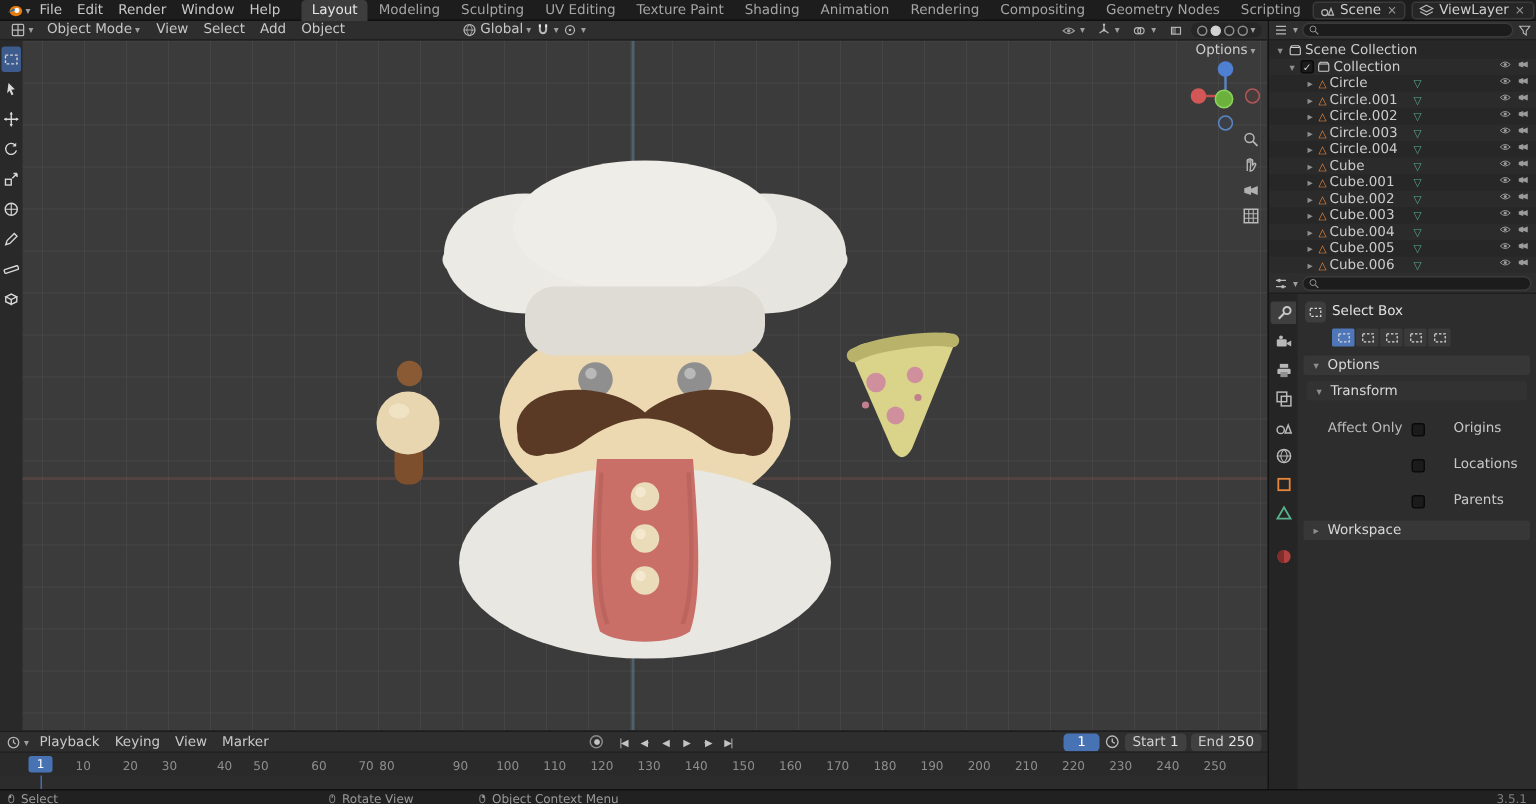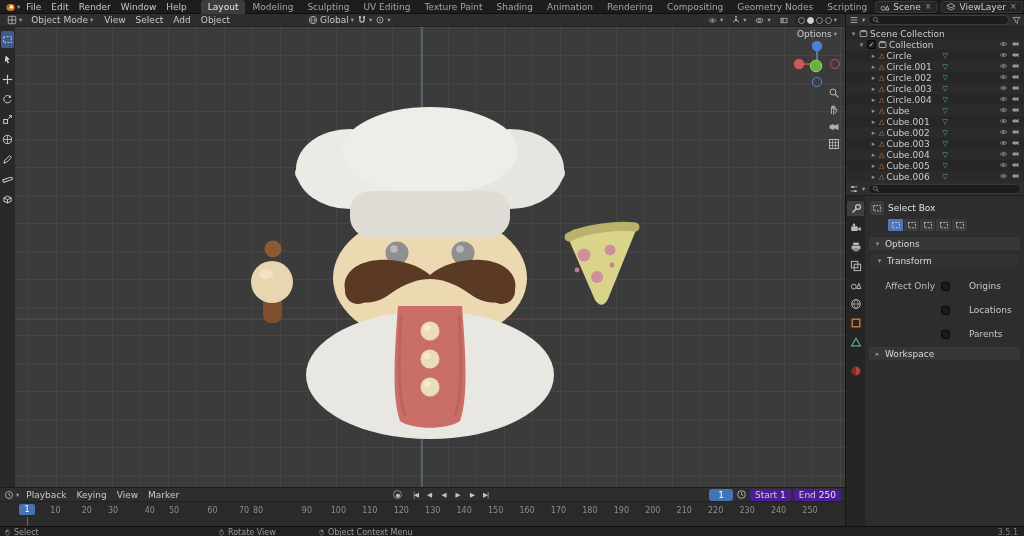--- a/index.html
+++ b/index.html
@@ -93,21 +93,21 @@
 
   
   .tl-header{height:14px;background:#2e2e2e;border-top:1px solid #1c1c1c;display:flex;align-items:center;
              gap:2px;padding:0 4px;position:relative}
   .transport{position:absolute;left:393px;display:flex;gap:1px;align-items:center}
   .tbtn{min-width:13px;height:12px;display:flex;align-items:center;justify-content:center;color:#c4c4c4;
         font-size:6.5px;border-radius:2px;letter-spacing:-1px}
   .tbtn.autokey{border:1px solid #8a8a8a;border-radius:50%;width:9px;min-width:9px;height:9px;color:#c4c4c4;
         font-size:5px;margin-right:6px}
   .tl-fields{margin-left:auto;display:flex;gap:3px;align-items:center}
-  .field{background:#4c1d95;border-radius:3px;height:12px;display:flex;align-items:center;gap:3px;
+  .field{background:#404040;border-radius:3px;height:12px;display:flex;align-items:center;gap:3px;
          padding:0 5px;color:#e6e6e6;white-space:nowrap}
   .field .lab{color:#cfcfcf}
   .field.frame{background:#4772b3;color:#fff;padding:0 9px}
   .tl-lower{position:relative}
   .tl-ruler{height:16px;background:#2a2a2a;border-top:1px solid #222;position:relative;overflow:hidden}
   .tick{position:absolute;bottom:2px;transform:translateX(-50%);color:#8e8e8e;font-size:8px}
   .tl-body{height:9px;background:#2c2c2c}
   .playhead{position:absolute;left:26.5px;top:0;bottom:0;width:1.5px;background:rgba(71,114,179,.95)}
   .framechip{position:absolute;left:19px;top:2px;width:16px;height:11px;background:#4772b3;border-radius:2px;
              color:#fff;font-size:8px;display:flex;align-items:center;justify-content:center;z-index:2}

